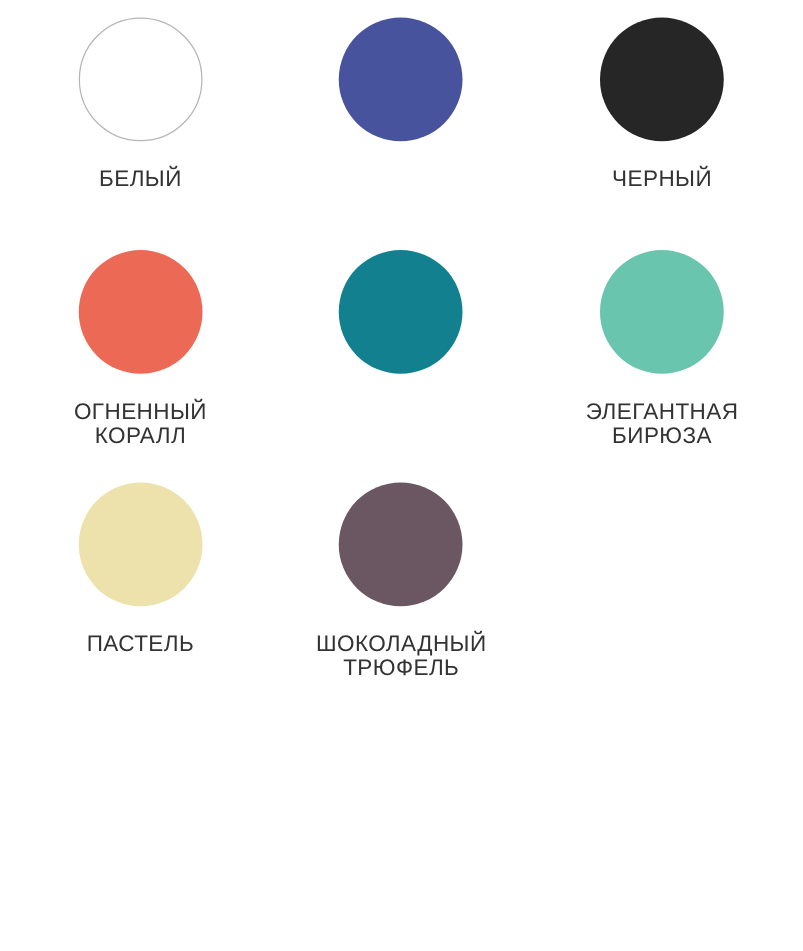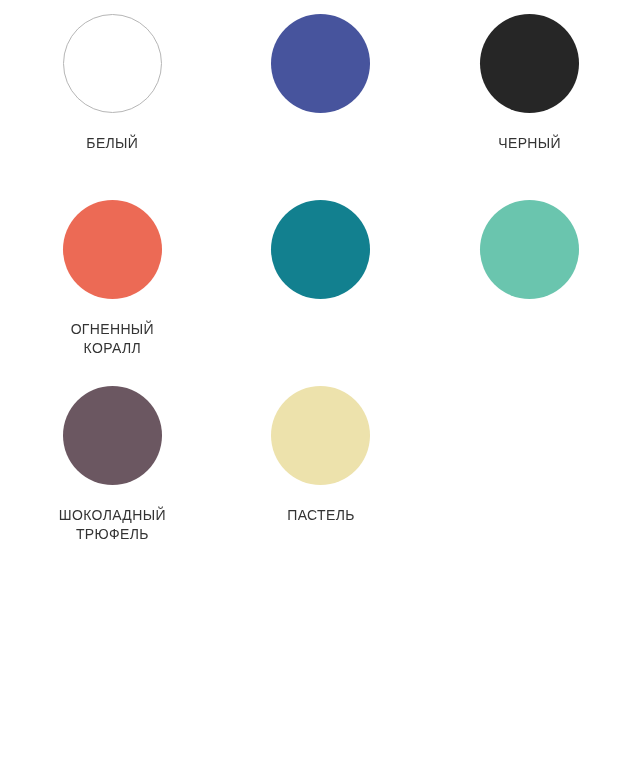--- a/index.html
+++ b/index.html
@@ -42,21 +42,21 @@
     box-sizing: border-box;
     flex: 0 0 auto;
   }
 
   .swatch-circle.outlined {
     border: 1px solid #b6b6b6;
   }
 
   .swatch-label {
     margin-top: 21px;
-    font-size: 14px;
+    font-size: 18px;
     line-height: 19px;
     letter-spacing: 0.35px;
     color: #333333;
     text-align: center;
     text-transform: uppercase;
     max-width: 190px;
     white-space: pre-line;
   }
 </style>
 </head>
@@ -77,23 +77,25 @@
     <div class="swatch-cell">
       <div class="swatch-circle" style="background: rgb(236, 106, 85);"></div>
       <div class="swatch-label">ОГНЕННЫЙ
 КОРАЛЛ</div>
     </div>
     <div class="swatch-cell">
       <div class="swatch-circle" style="background: rgb(18, 128, 143);"></div>
     </div>
     <div class="swatch-cell">
       <div class="swatch-circle" style="background: rgb(106, 197, 174);"></div>
+      <div class="swatch-label">ЭЛЕГАНТНАЯ
+БИРЮЗА</div>
+    </div>
+    <div class="swatch-cell">
+      <div class="swatch-circle" style="background: rgb(237, 226, 172);"></div>
+      <div class="swatch-label">ПАСТЕЛЬ</div>
     </div>
     <div class="swatch-cell">
       <div class="swatch-circle" style="background: rgb(107, 87, 97);"></div>
       <div class="swatch-label">ШОКОЛАДНЫЙ
 ТРЮФЕЛЬ</div>
     </div>
-    <div class="swatch-cell">
-      <div class="swatch-circle" style="background: rgb(237, 226, 172);"></div>
-      <div class="swatch-label">ПАСТЕЛЬ</div>
-    </div>
   </div>
 
 </body></html>

